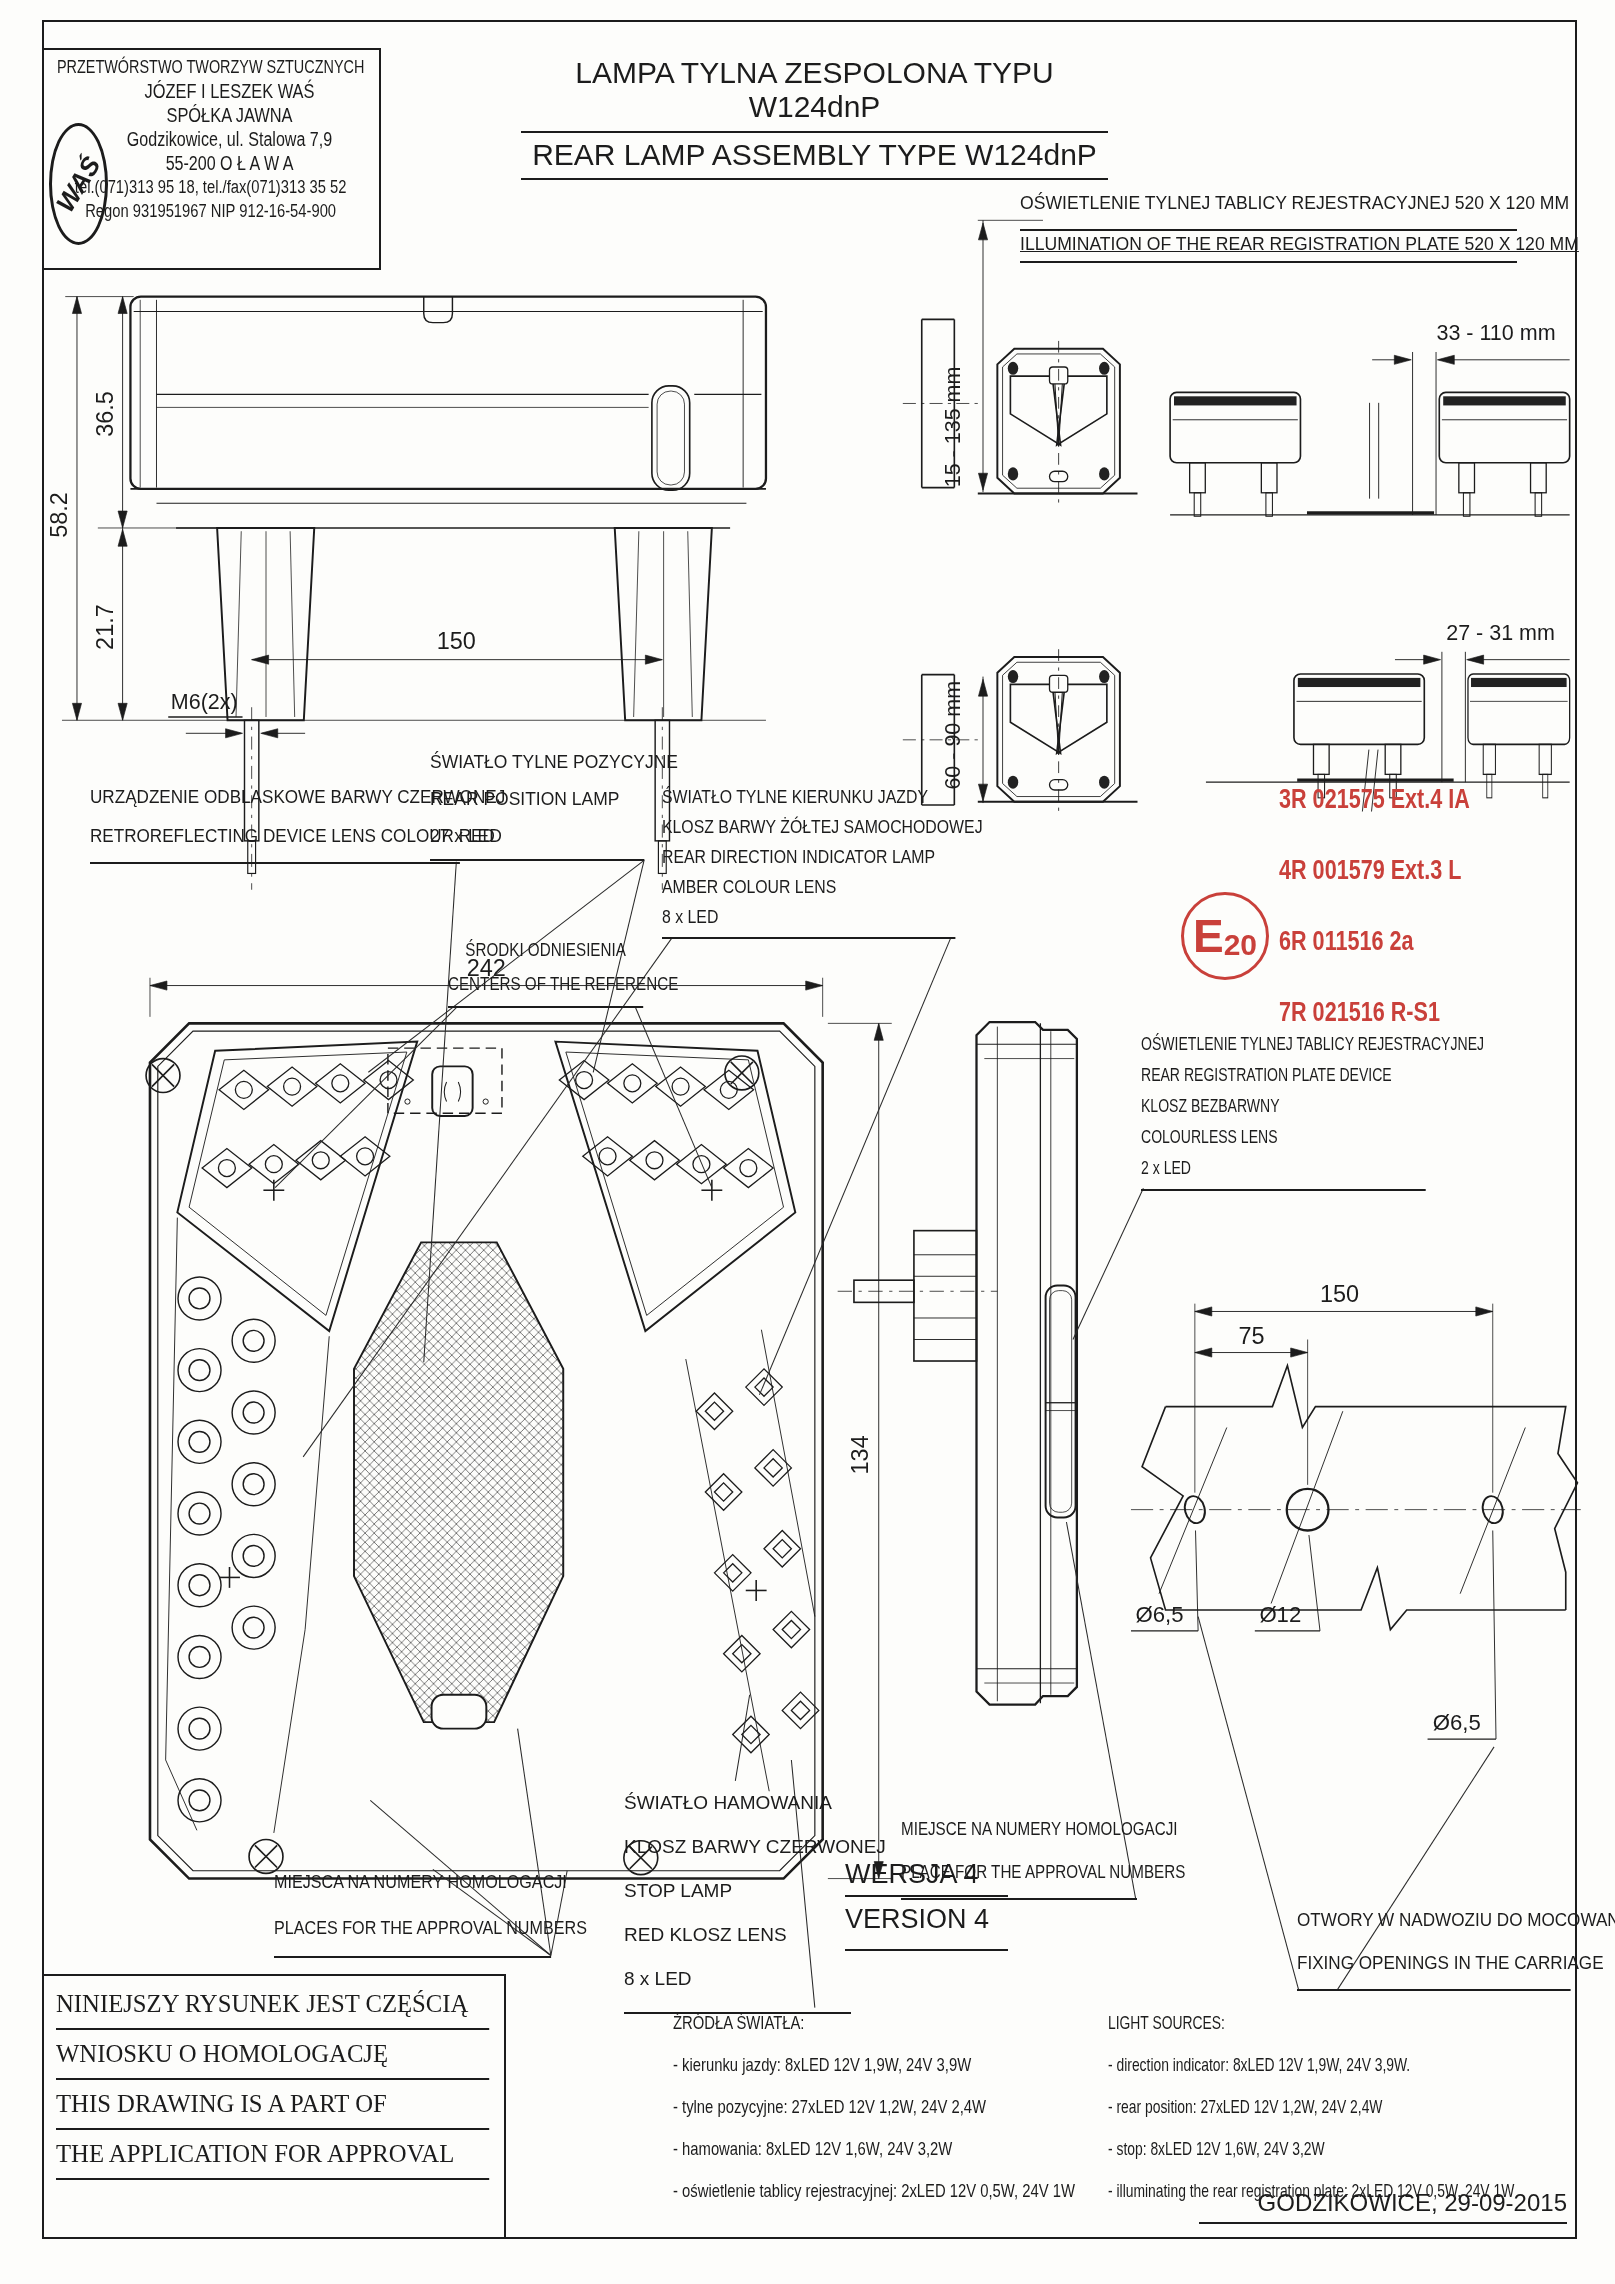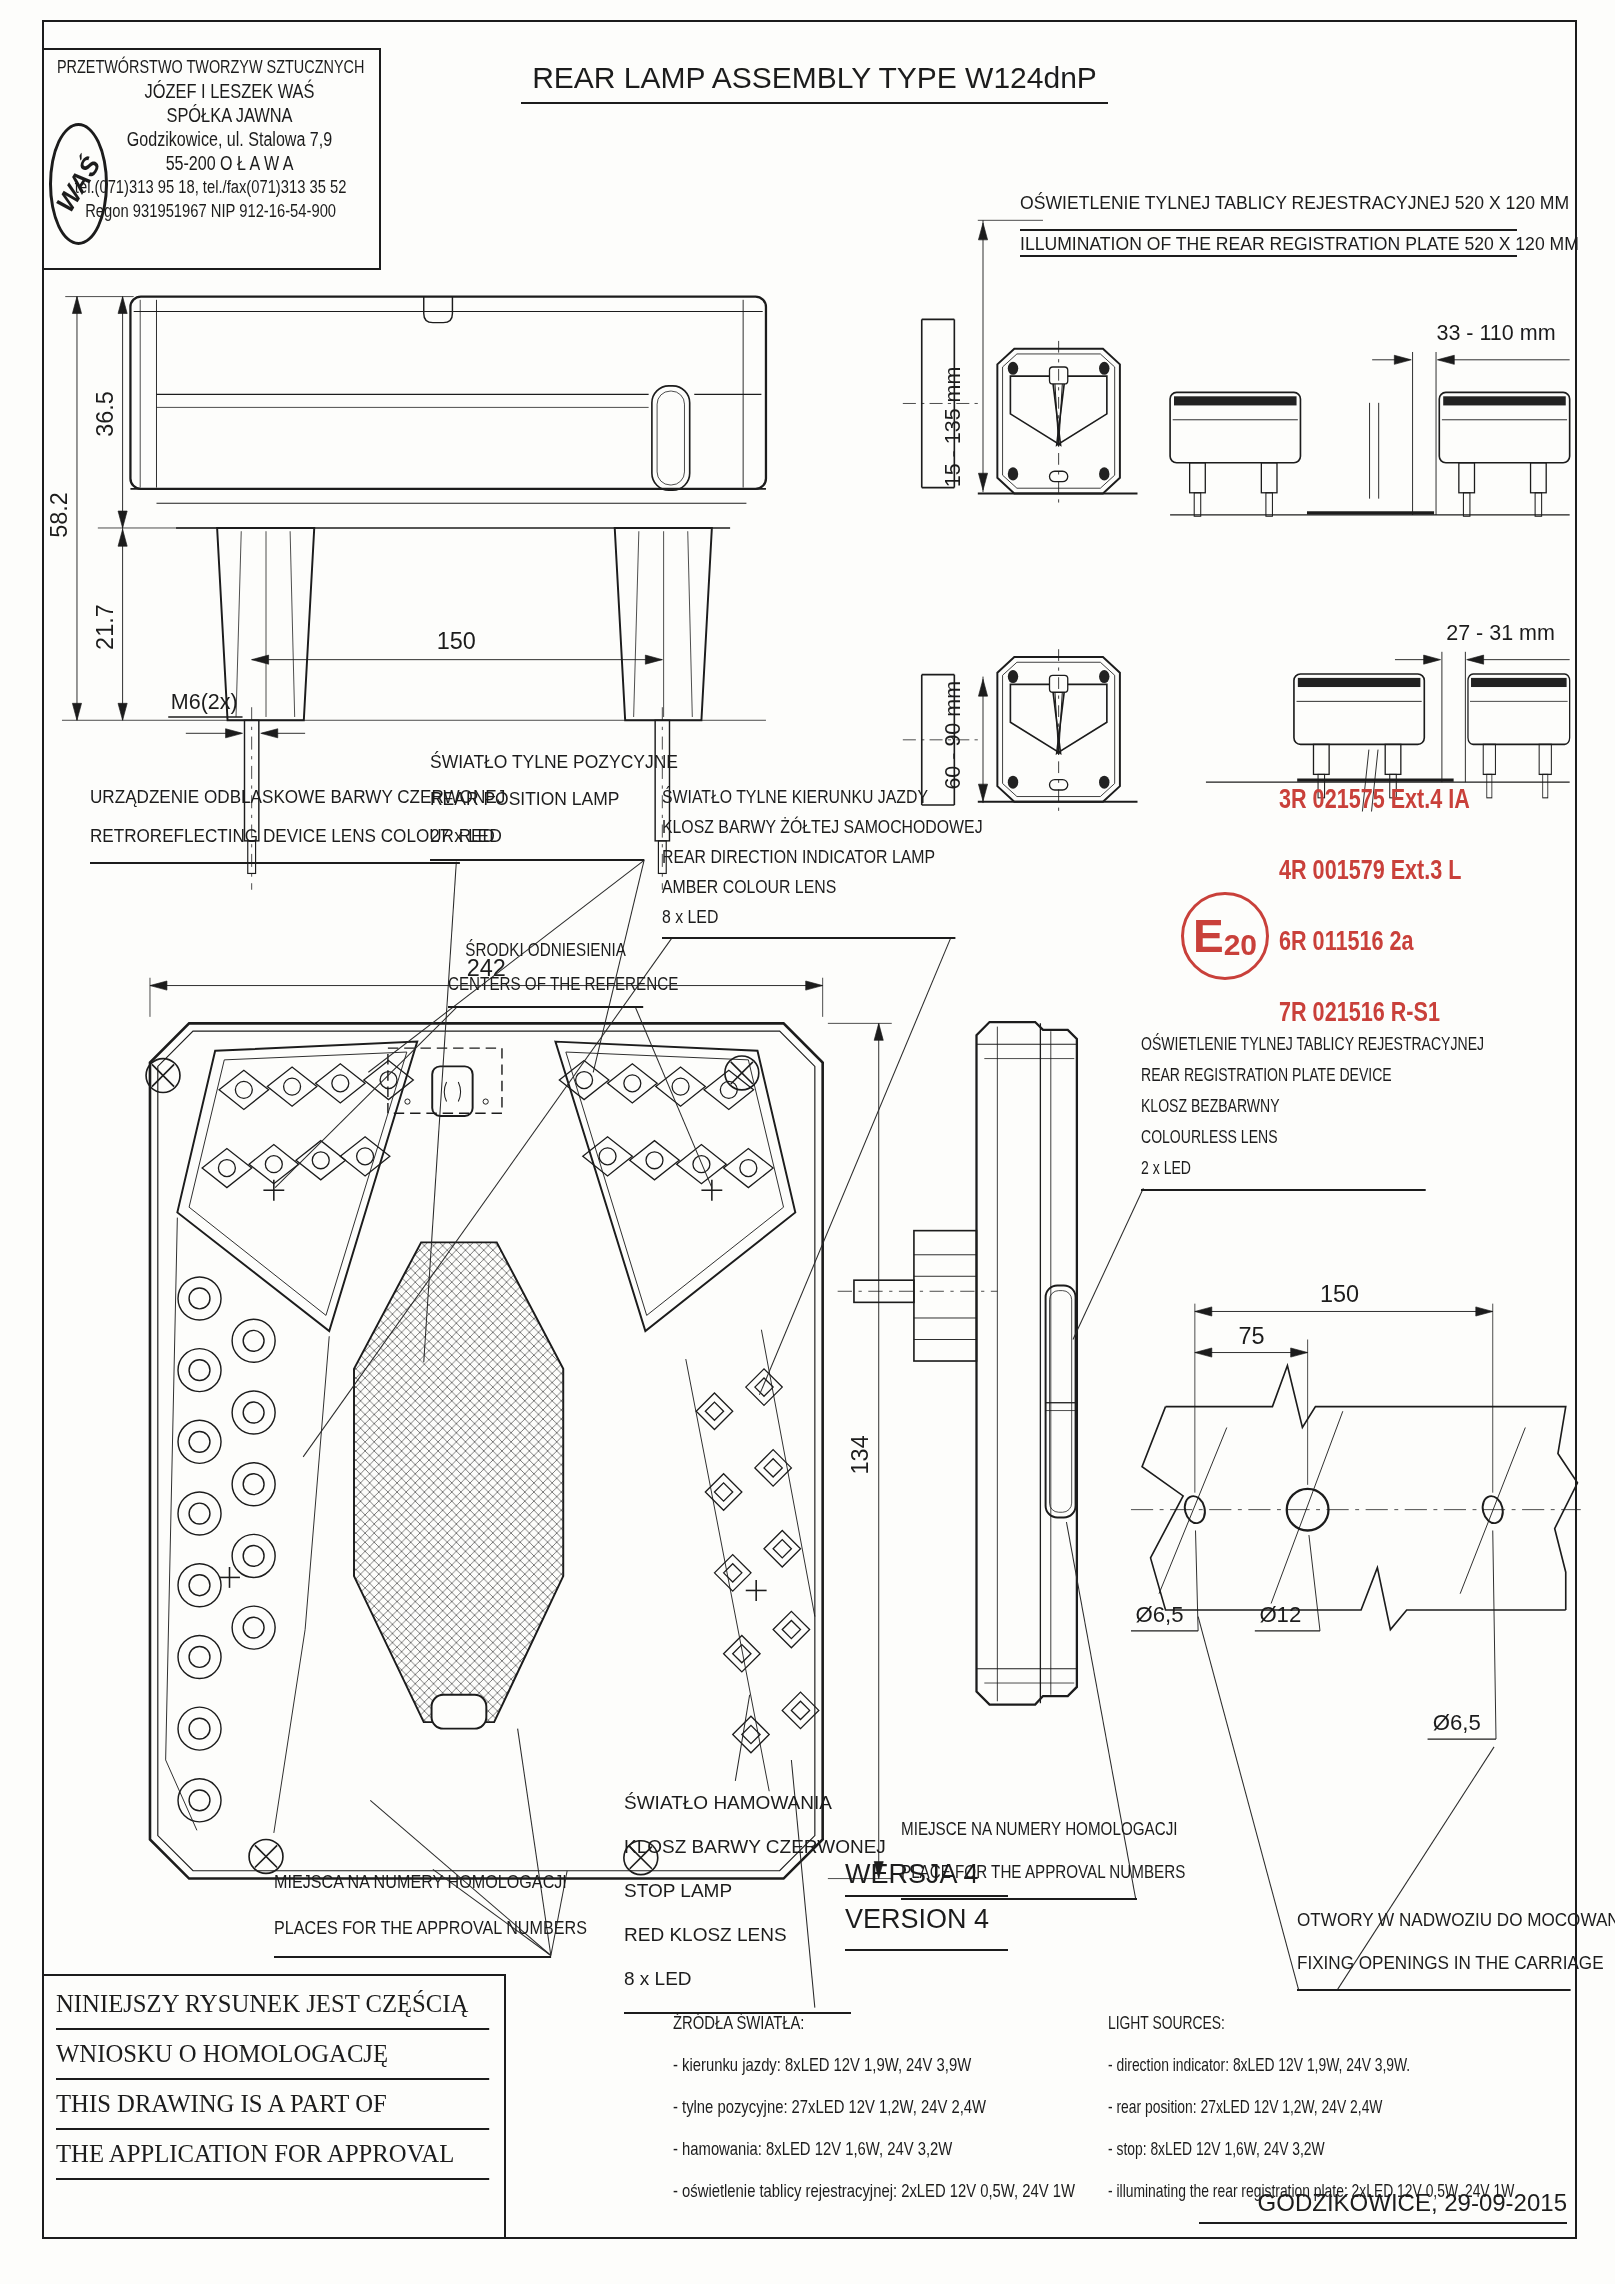--- a/index.html
+++ b/index.html
@@ -376,26 +376,27 @@
       <div style="font-size:20px;padding-left:46px;">JÓZEF I LESZEK WAŚ</div>
       <div style="font-size:20px;padding-left:46px;">SPÓŁKA JAWNA</div>
       <div style="font-size:19.6px;padding-left:46px;">Godzikowice, ul. Stalowa 7,9</div>
       <div style="font-size:19.6px;padding-left:46px;">55-200  O Ł A W A</div>
       <div style="font-size:18px;">tel.(071)313 95 18, tel./fax(071)313 35 52</div>
       <div style="font-size:18px;">Regon 931951967 NIP 912-16-54-900</div>
     </div>
   </div>
 
   <div class="abs" style="left:521px;top:56px;width:587px;text-align:center;">
+    <div class="ul" style="font-size:30px;padding-bottom:6.5px;border-bottom-width:2.6px;">LAMPA TYLNA ZESPOLONA TYPU W124dnP</div>
     <div class="ul" style="font-size:30px;padding-bottom:6.5px;margin-top:5.2px;border-bottom-width:2.6px;">REAR LAMP ASSEMBLY TYPE W124dnP</div>
   </div>
 
   <div class="abs" style="left:1020px;top:193px;width:497px;">
     <div class="ul" style="font-size:17.6px;padding-bottom:15px;white-space:nowrap;">OŚWIETLENIE TYLNEJ TABLICY REJESTRACYJNEJ 520 X 120 MM</div>
-    <div class="ul" style="font-size:17.6px;padding-bottom:0;margin-top:2.6px;white-space:nowrap;">ILLUMINATION OF THE REAR REGISTRATION PLATE 520 X 120 MM</div>
+    <div class="ul" style="font-size:17.6px;padding-bottom:6px;margin-top:2.6px;white-space:nowrap;text-decoration:underline;">ILLUMINATION OF THE REAR REGISTRATION PLATE 520 X 120 MM</div>
   </div>
 
   <div class="abs red" style="left:1181px;top:892px;width:82px;height:82px;border:3.9px solid #c9403a;border-radius:50%;
               display:flex;align-items:center;justify-content:center;">
     <span style="font-size:46px;font-weight:bold;">E</span>
     <span style="font-size:30px;font-weight:bold;margin-top:17px;">20</span>
   </div>
   <div class="abs cx red" style="left:1279px;top:784px;width:365px;transform:scaleX(0.8);font-weight:bold;font-size:27px;">
     <div style="margin-bottom:40px;">3R 021575 Ext.4 IA</div>
     <div style="margin-bottom:40px;">4R 001579 Ext.3 L</div>

